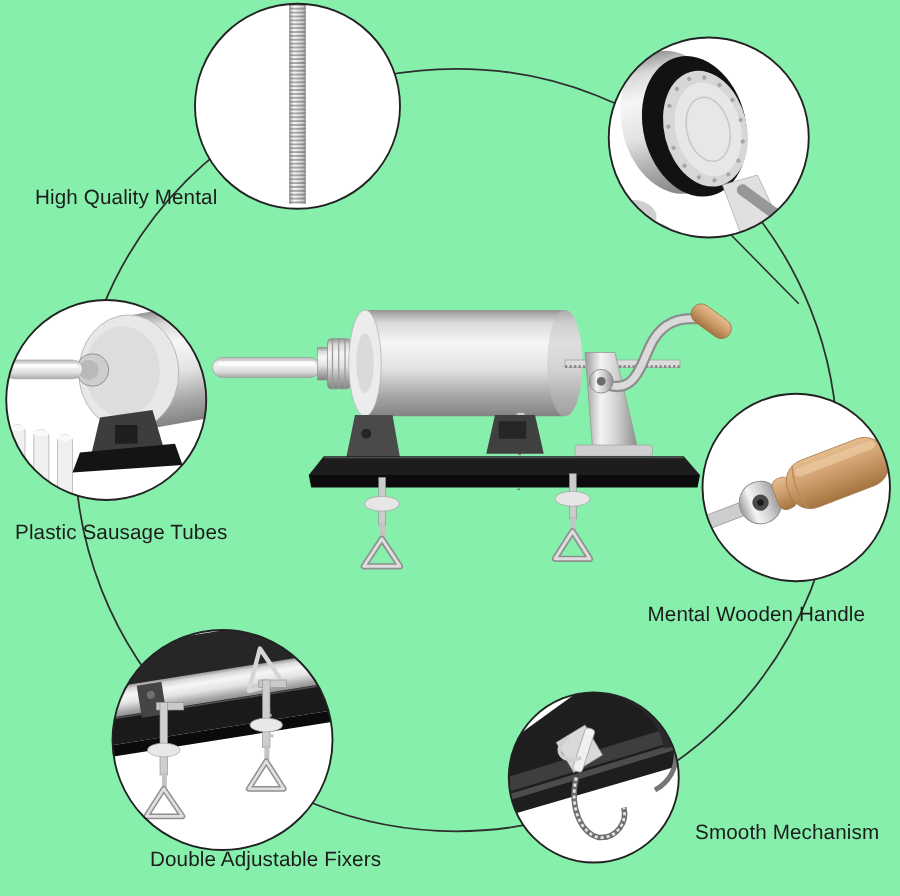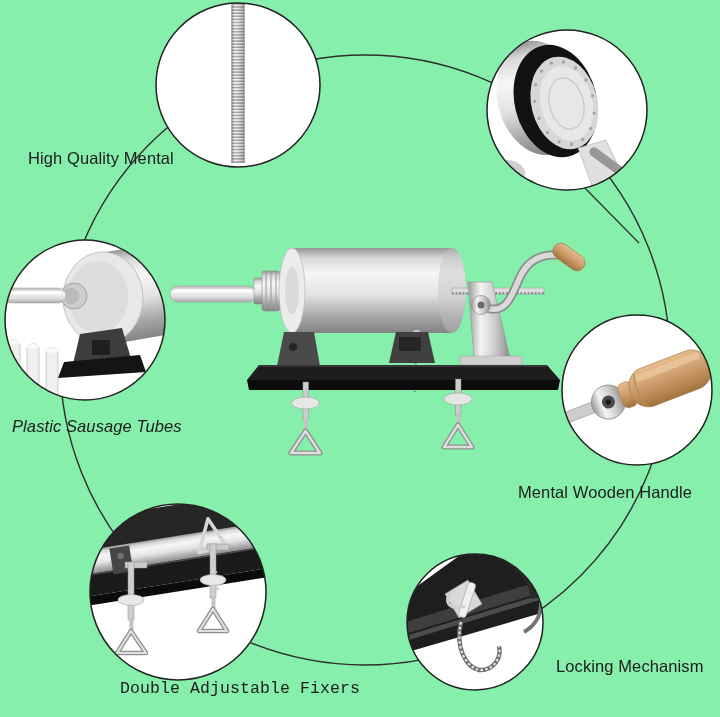--- a/index.html
+++ b/index.html
@@ -7,23 +7,23 @@
     position:relative; width:720px; height:717px; background:#86efac;
     overflow:hidden; font-family:"Liberation Sans", sans-serif;
   }
   .stage svg { position:absolute; left:0; top:0; }
   .feature-label {
     position:absolute; font-size:16.5px; color:#1c1c1c; white-space:nowrap;
     letter-spacing:0.1px;
   }
   .lbl-metal   { left:28px;  top:149px; }
   .lbl-piston  { left:518px; top:202px; }
-  .lbl-tubes   { left:12px;  top:417px;font-style:italic; }
+  .lbl-tubes   { left:12px;  top:417px; }
   .lbl-handle  { left:518px; top:483px; }
-  .lbl-fixers  { left:120px; top:679px;font-family:Liberation Mono, monospace; }
+  .lbl-fixers  { left:120px; top:679px; }
   .lbl-locking { left:556px; top:657px; }
 </style>
 </head>
 <body>
 
 <div class="stage">
 
 <svg width="720" height="717" viewBox="0 0 720 717">
   <defs>
     <linearGradient id="mv" x1="0" y1="0" x2="0" y2="1">
@@ -275,15 +275,15 @@
       <path d="M461,622 C455,648 466,667 479,670 C494,671 502,657 499,646" fill="none" stroke="#e4e4e4" stroke-width="2.2" stroke-dasharray="2.6,2.2"></path>
     </g>
     <circle cx="475" cy="622" r="68" fill="none" stroke="#222222" stroke-width="1.5"></circle>
   </g>
 </svg>
 
   <div class="feature-label lbl-metal">High Quality Mental</div>
   <div class="feature-label lbl-tubes">Plastic Sausage Tubes</div>
   <div class="feature-label lbl-handle">Mental Wooden Handle</div>
   <div class="feature-label lbl-fixers">Double Adjustable Fixers</div>
-  <div class="feature-label lbl-locking">Locking Mechanism</div>
+  <div class="feature-label lbl-locking">Smooth Mechanism</div>
 
 </div>
 
 </body></html>

